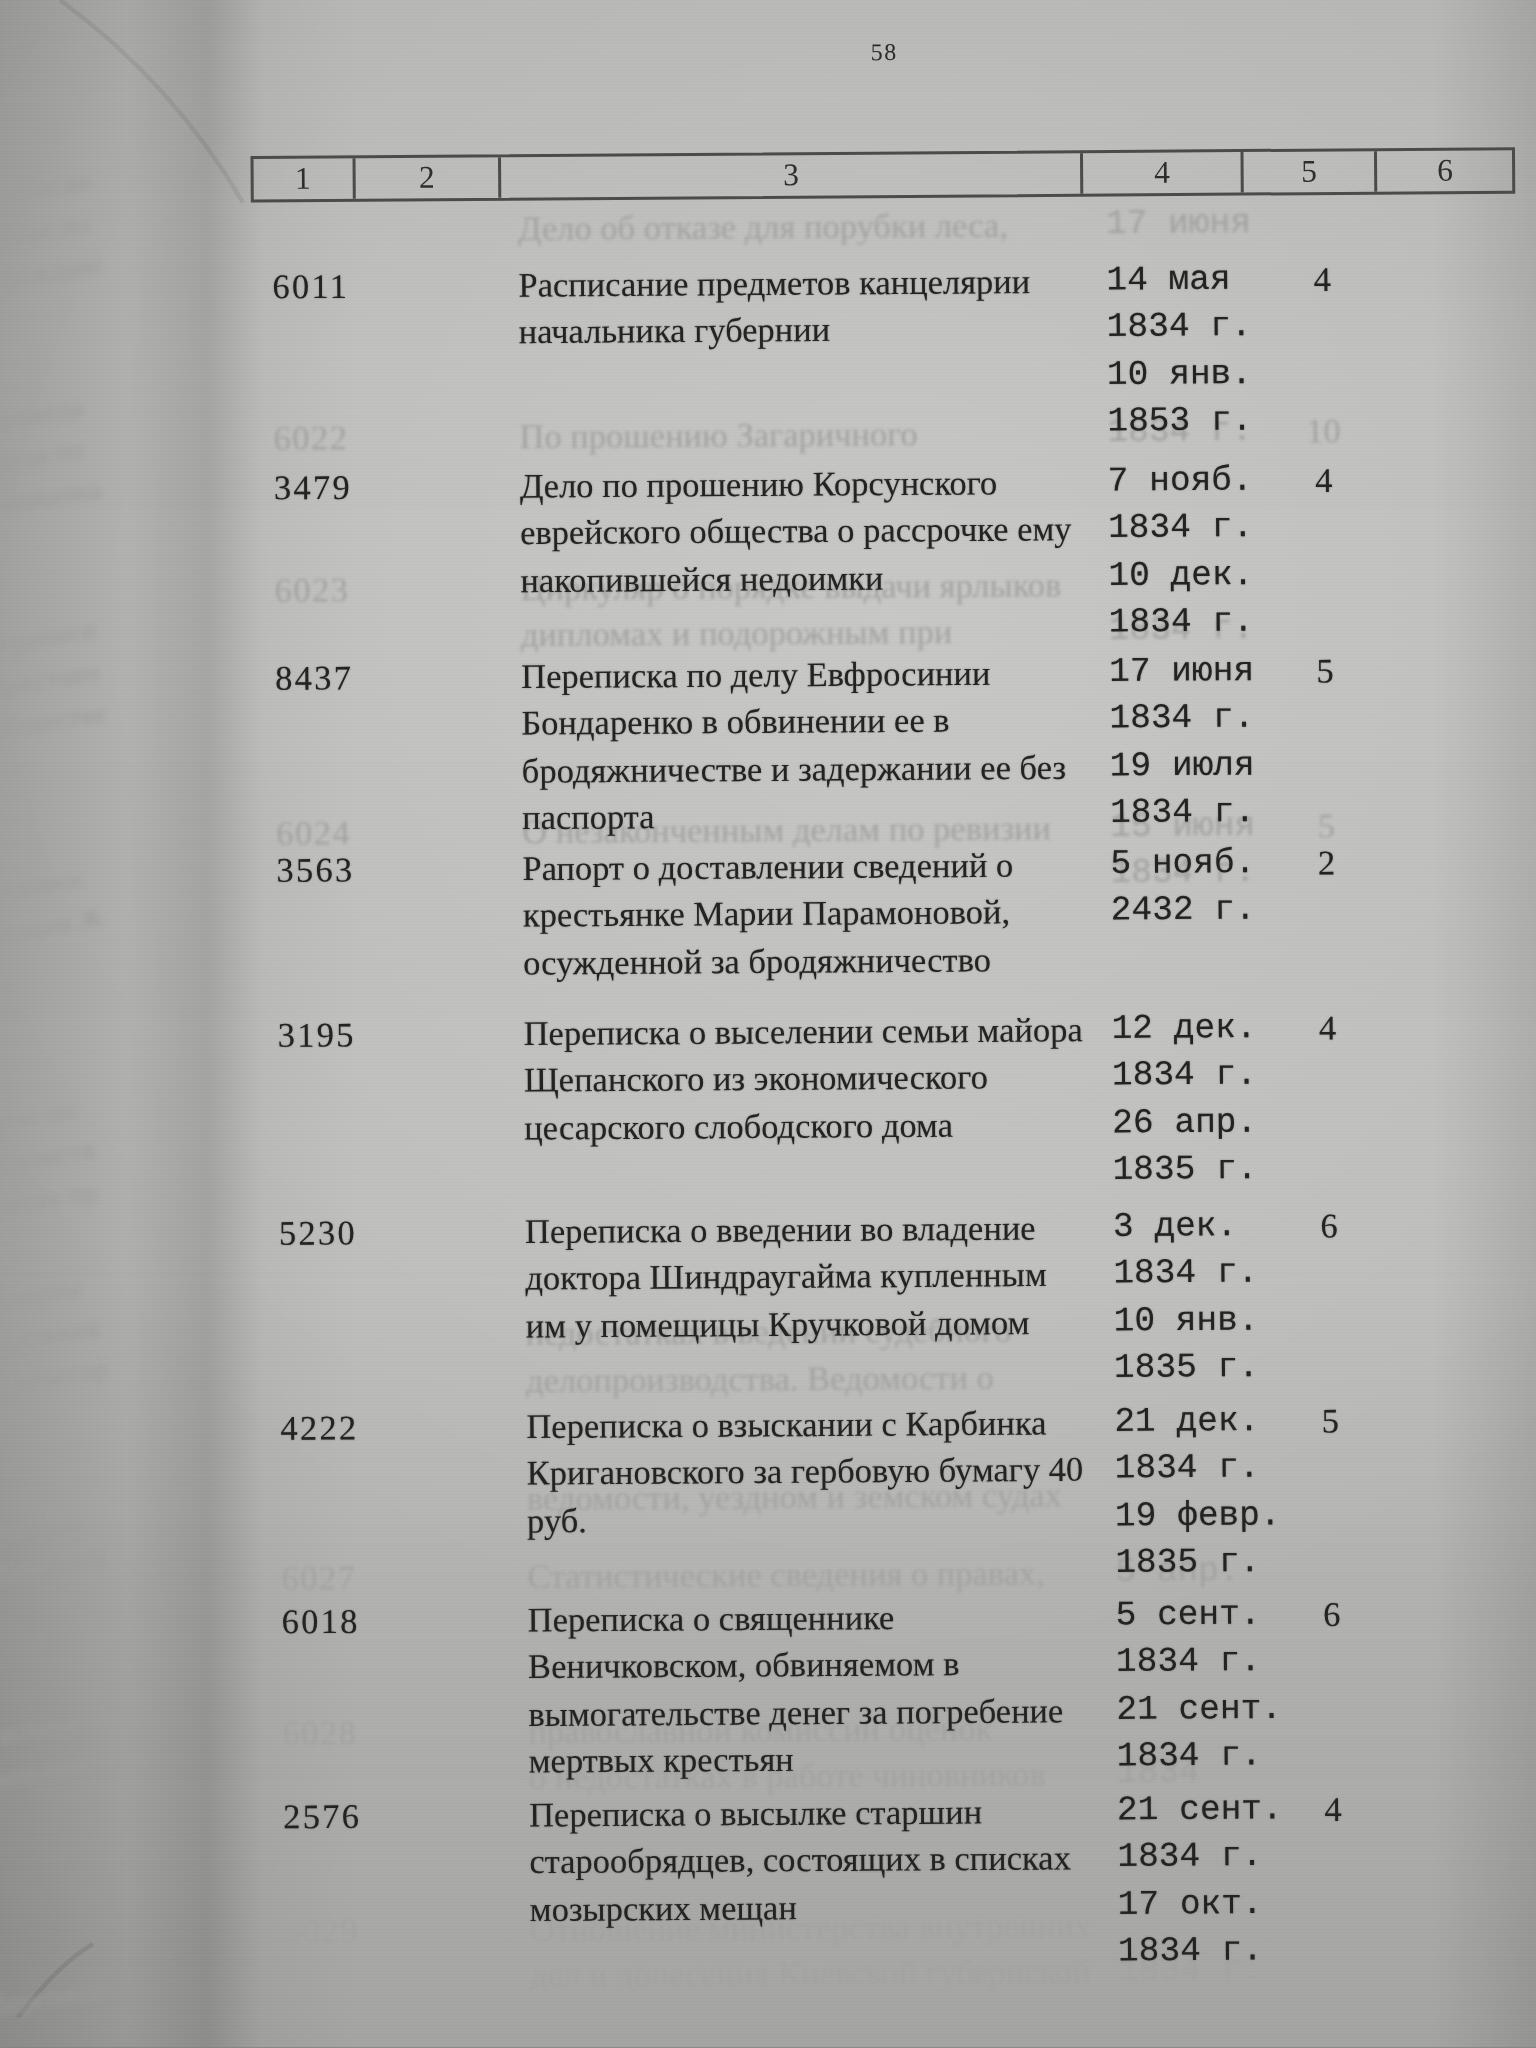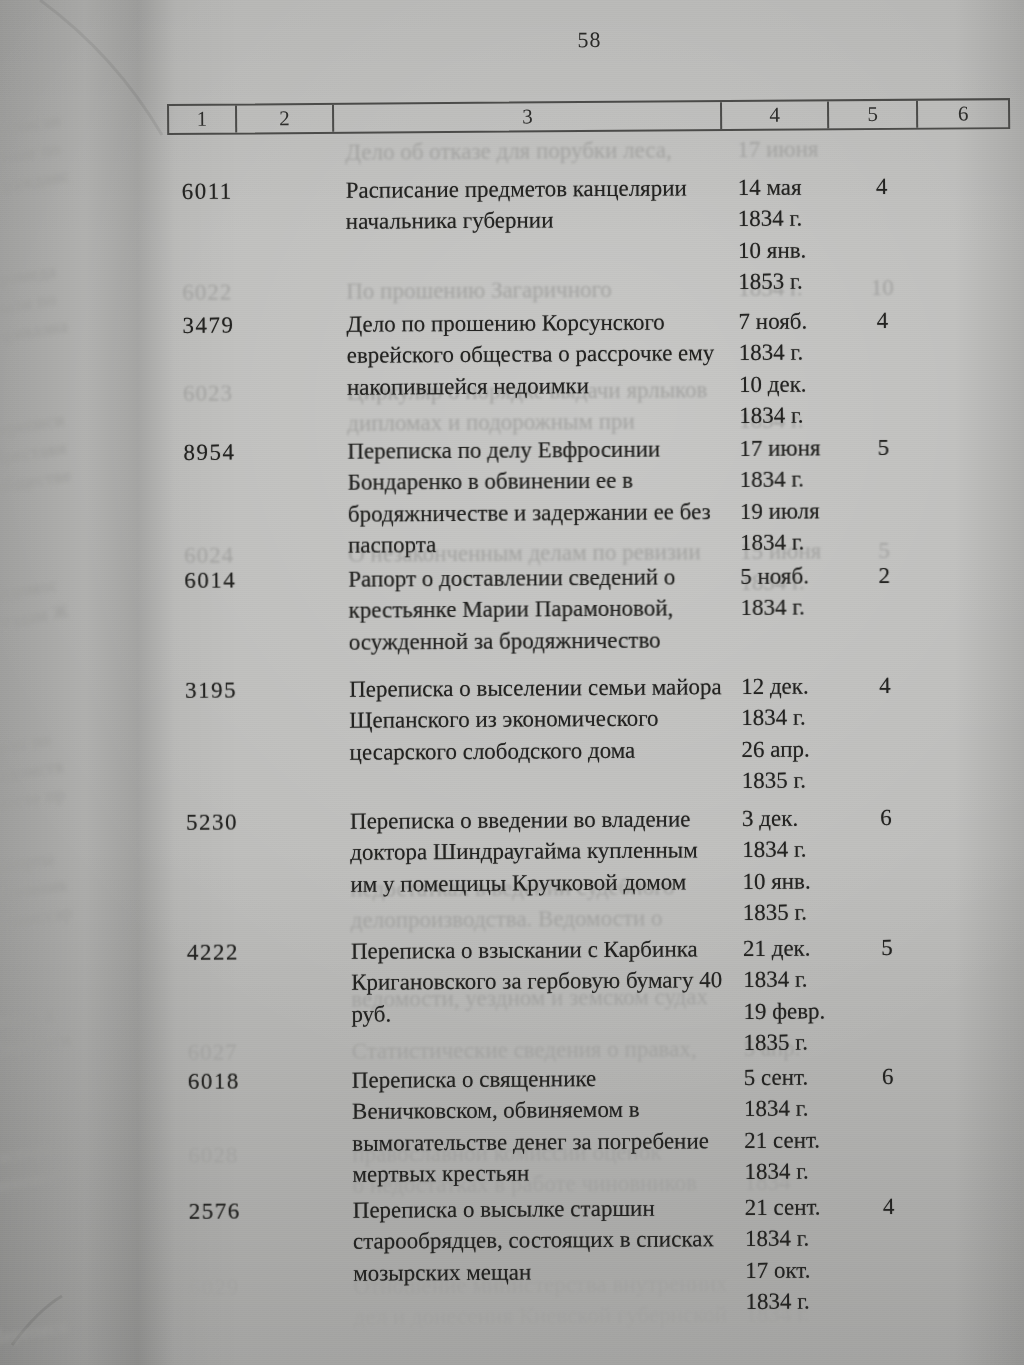--- a/index.html
+++ b/index.html
@@ -10,36 +10,36 @@
       repeating-linear-gradient(0deg, rgba(0,0,0,0.012) 0 1px, rgba(255,255,255,0.014) 1px 2px),
       radial-gradient(ellipse 125% 95% at 58% 30%, rgba(255,255,255,0.16) 0%, rgba(255,255,255,0) 55%),
       linear-gradient(to right, rgba(0,0,0,0.16) 0px, rgba(0,0,0,0.08) 85px, rgba(0,0,0,0.15) 138px, rgba(0,0,0,0.03) 175px, rgba(0,0,0,0) 240px),
       linear-gradient(to left, rgba(0,0,0,0.10) 0px, rgba(0,0,0,0) 70px),
       linear-gradient(to bottom, rgba(0,0,0,0.04) 0%, rgba(0,0,0,0) 18%, rgba(0,0,0,0) 62%, rgba(0,0,0,0.13) 100%),
       #bcbcba;
   }
   .content{position:absolute;left:0;top:0;width:1024px;height:1365px;
     transform:rotate(-0.4deg);transform-origin:167px 105px;}
   .pagenum{position:absolute;left:560px;top:30px;width:60px;text-align:center;
-    font-size:22px;color:#2a2a28;letter-spacing:1px;}
+    font-size:16px;color:#2a2a28;letter-spacing:1px;}
   
   .thead{position:absolute;left:167px;top:104px;width:843px;height:31px;
     display:flex;border:2px solid #4b4b49;box-sizing:border-box;}
   .thead .hc{border-right:2px solid #4b4b49;box-sizing:border-box;
     display:flex;align-items:center;justify-content:center;
     font-size:21px;color:#2e2e2c;}
   .thead .hc:last-child{border-right:none;}
   .hc.w1{width:68px;}.hc.w2{width:98px;}.hc.w3{width:390px;}
   .hc.w4{width:107px;}.hc.w5{width:90px;}.hc.w6{width:90px;}
   
   .row{position:absolute;left:0;width:1024px;font-size:23px;line-height:31.4px;
     color:#232321;text-shadow:0 0 1px rgba(40,40,38,0.5);}
   .row .c1{position:absolute;left:181px;top:0;letter-spacing:1.5px;}
   .row .c3{position:absolute;left:345px;top:0;width:410px;white-space:pre-line;}
-  .row .c4{position:absolute;left:737px;top:0;width:125px;white-space:pre-line;}
+  .row .c4{position:absolute;left:737px;top:0;width:125px;white-space:pre-line;font-family:Liberation Mono, monospace;}
   .row .c5{position:absolute;left:864px;top:0;width:34px;text-align:center;}
   
   .ghost{color:#a2a2a0;text-shadow:none;filter:blur(1.1px);}
   .ghost .c1{letter-spacing:1px;}
   
   .frag{position:absolute;left:-10px;width:120px;font-size:18px;line-height:28px;
     color:#9c9c9a;filter:blur(2.3px);transform:rotate(-9deg);white-space:pre-line;
     letter-spacing:0.5px;}
   .creases{position:absolute;left:0;top:0;pointer-events:none;}
 </style>
@@ -155,38 +155,38 @@
       <div class="c3">Дело по прошению Корсунского
 еврейского общества о рассрочке ему
 накопившейся недоимки</div>
       <div class="c4">7 нояб.
 1834 г.
 10 дек.
 1834 г.</div>
       <div class="c5">4</div>
     </div>
     <div class="row" style="top:437px">
-      <div class="c1">8954</div>
+      <div class="c1">8437</div>
       <div class="c3">Переписка по делу Евфросинии
 Бондаренко в обвинении ее в
 бродяжничестве и задержании ее без
 паспорта</div>
       <div class="c4">17 июня
 1834 г.
 19 июля
 1834 г.</div>
       <div class="c5">5</div>
     </div>
     <div class="row" style="top:565px">
-      <div class="c1">6014</div>
+      <div class="c1">3563</div>
       <div class="c3">Рапорт о доставлении сведений о
 крестьянке Марии Парамоновой,
 осужденной за бродяжничество</div>
       <div class="c4">5 нояб.
-1834 г.</div>
+2432 г.</div>
       <div class="c5">2</div>
     </div>
     <div class="row" style="top:675px">
       <div class="c1">3195</div>
       <div class="c3">Переписка о выселении семьи майора
 Щепанского из экономического
 цесарского слободского дома</div>
       <div class="c4">12 дек.
 1834 г.
 26 апр.

